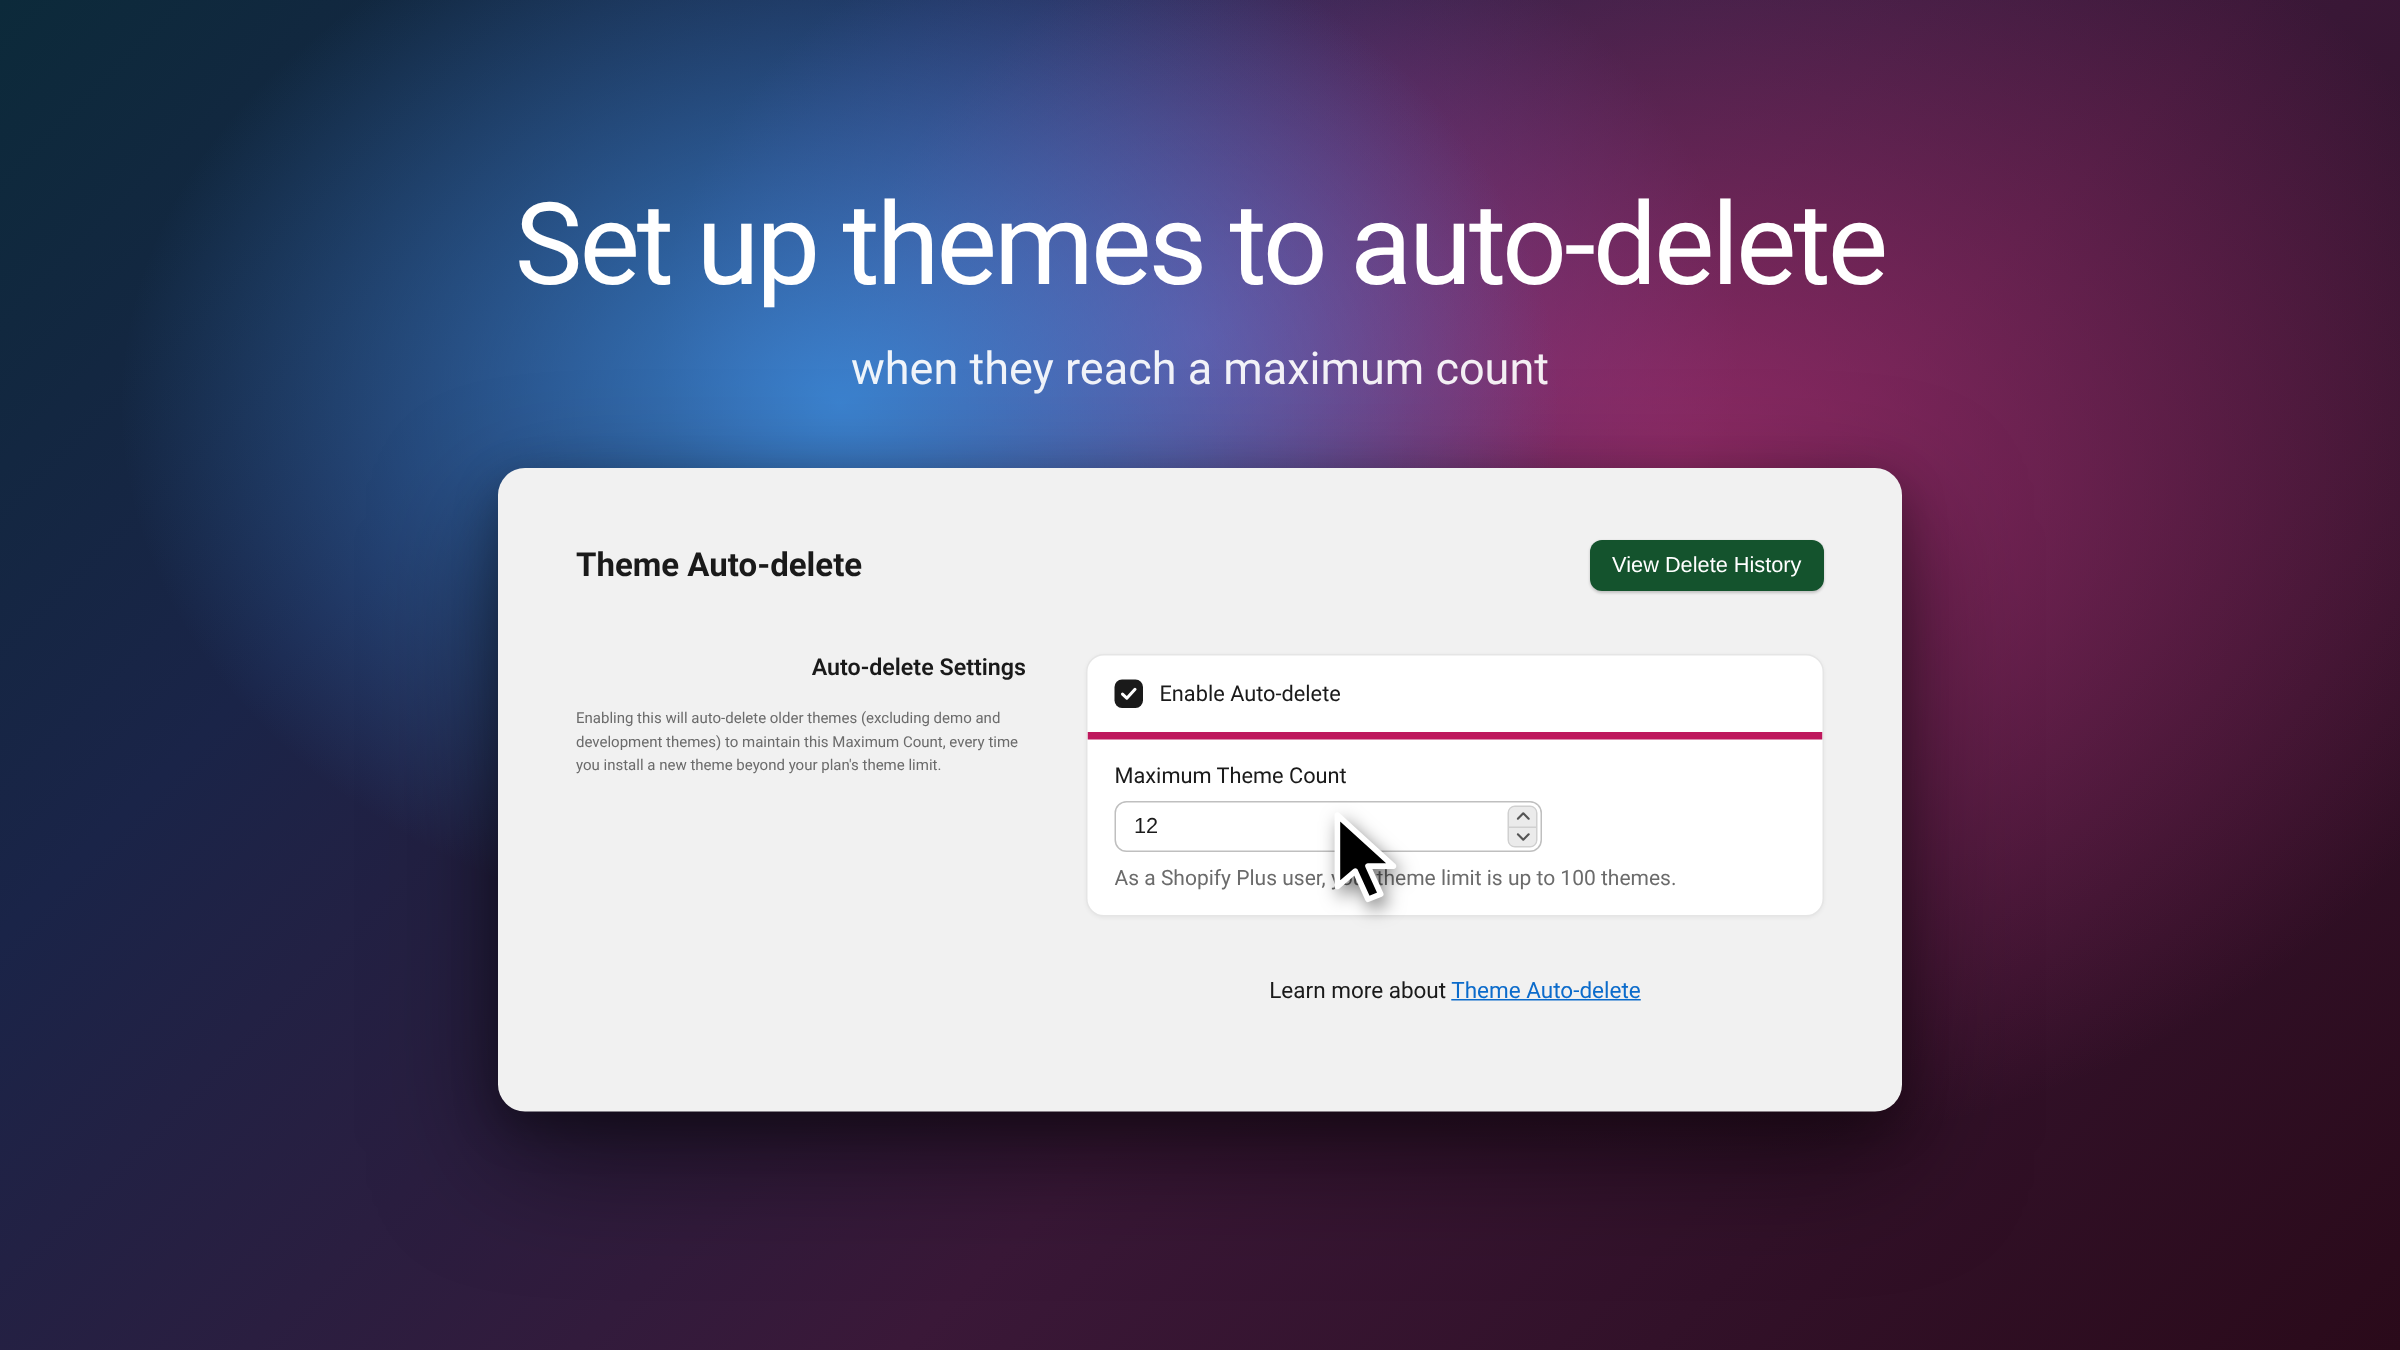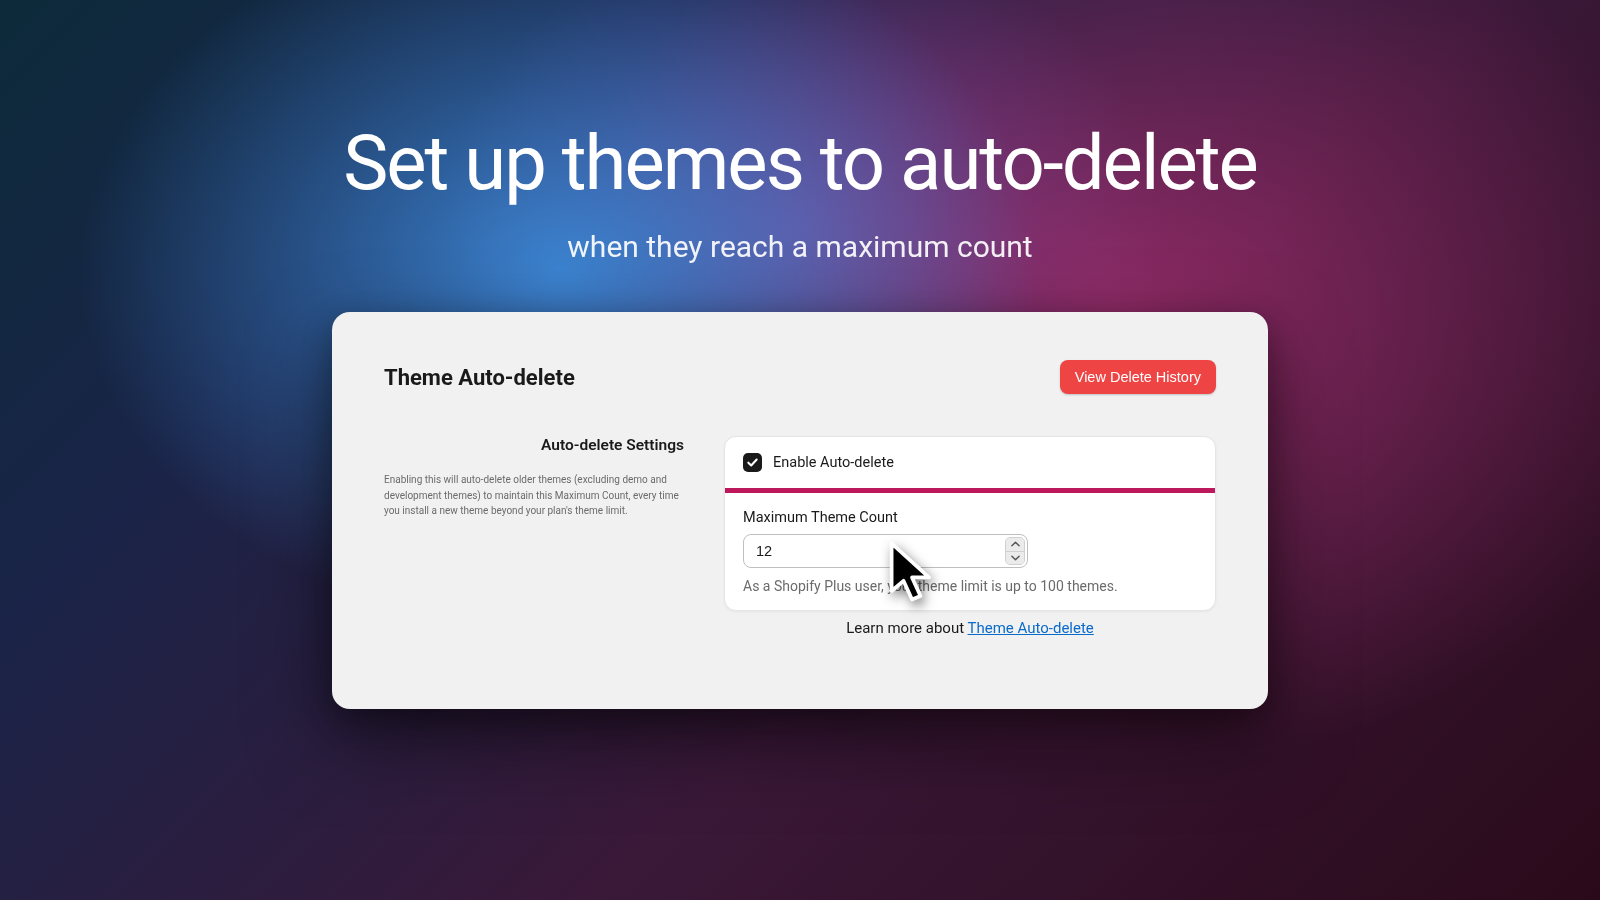--- a/index.html
+++ b/index.html
@@ -56,21 +56,21 @@
       justify-content: space-between;
       align-items: center;
       margin-bottom: 42px;
     }
     .card-title {
       font-size: 22px;
       font-weight: 700;
       color: #1a1a1a;
     }
     .history-btn {
-      background: #ef4444;
+      background: #14532d;
       color: #fff;
       border: none;
       border-radius: 8px;
       padding: 9px 15px;
       font-size: 14.5px;
       font-weight: 500;
       cursor: pointer;
       box-shadow: 0 1px 2px rgba(0,0,0,0.2);
       margin-left: 48px;
     }
@@ -182,21 +182,21 @@
       width: 9px;
       height: 6px;
     }
     .help-text {
       margin-top: 10px;
       font-size: 14px;
       color: #6b6b6b;
     }
     .learn-more {
       text-align: center;
-      margin-top: 8px;
+      margin-top: 40px;
       font-size: 15px;
       color: #1a1a1a;
     }
     .learn-more a {
       color: #0b6bcb;
       text-decoration: underline;
     }
     .cursor-overlay {
       position: absolute;
       left: 885px;

